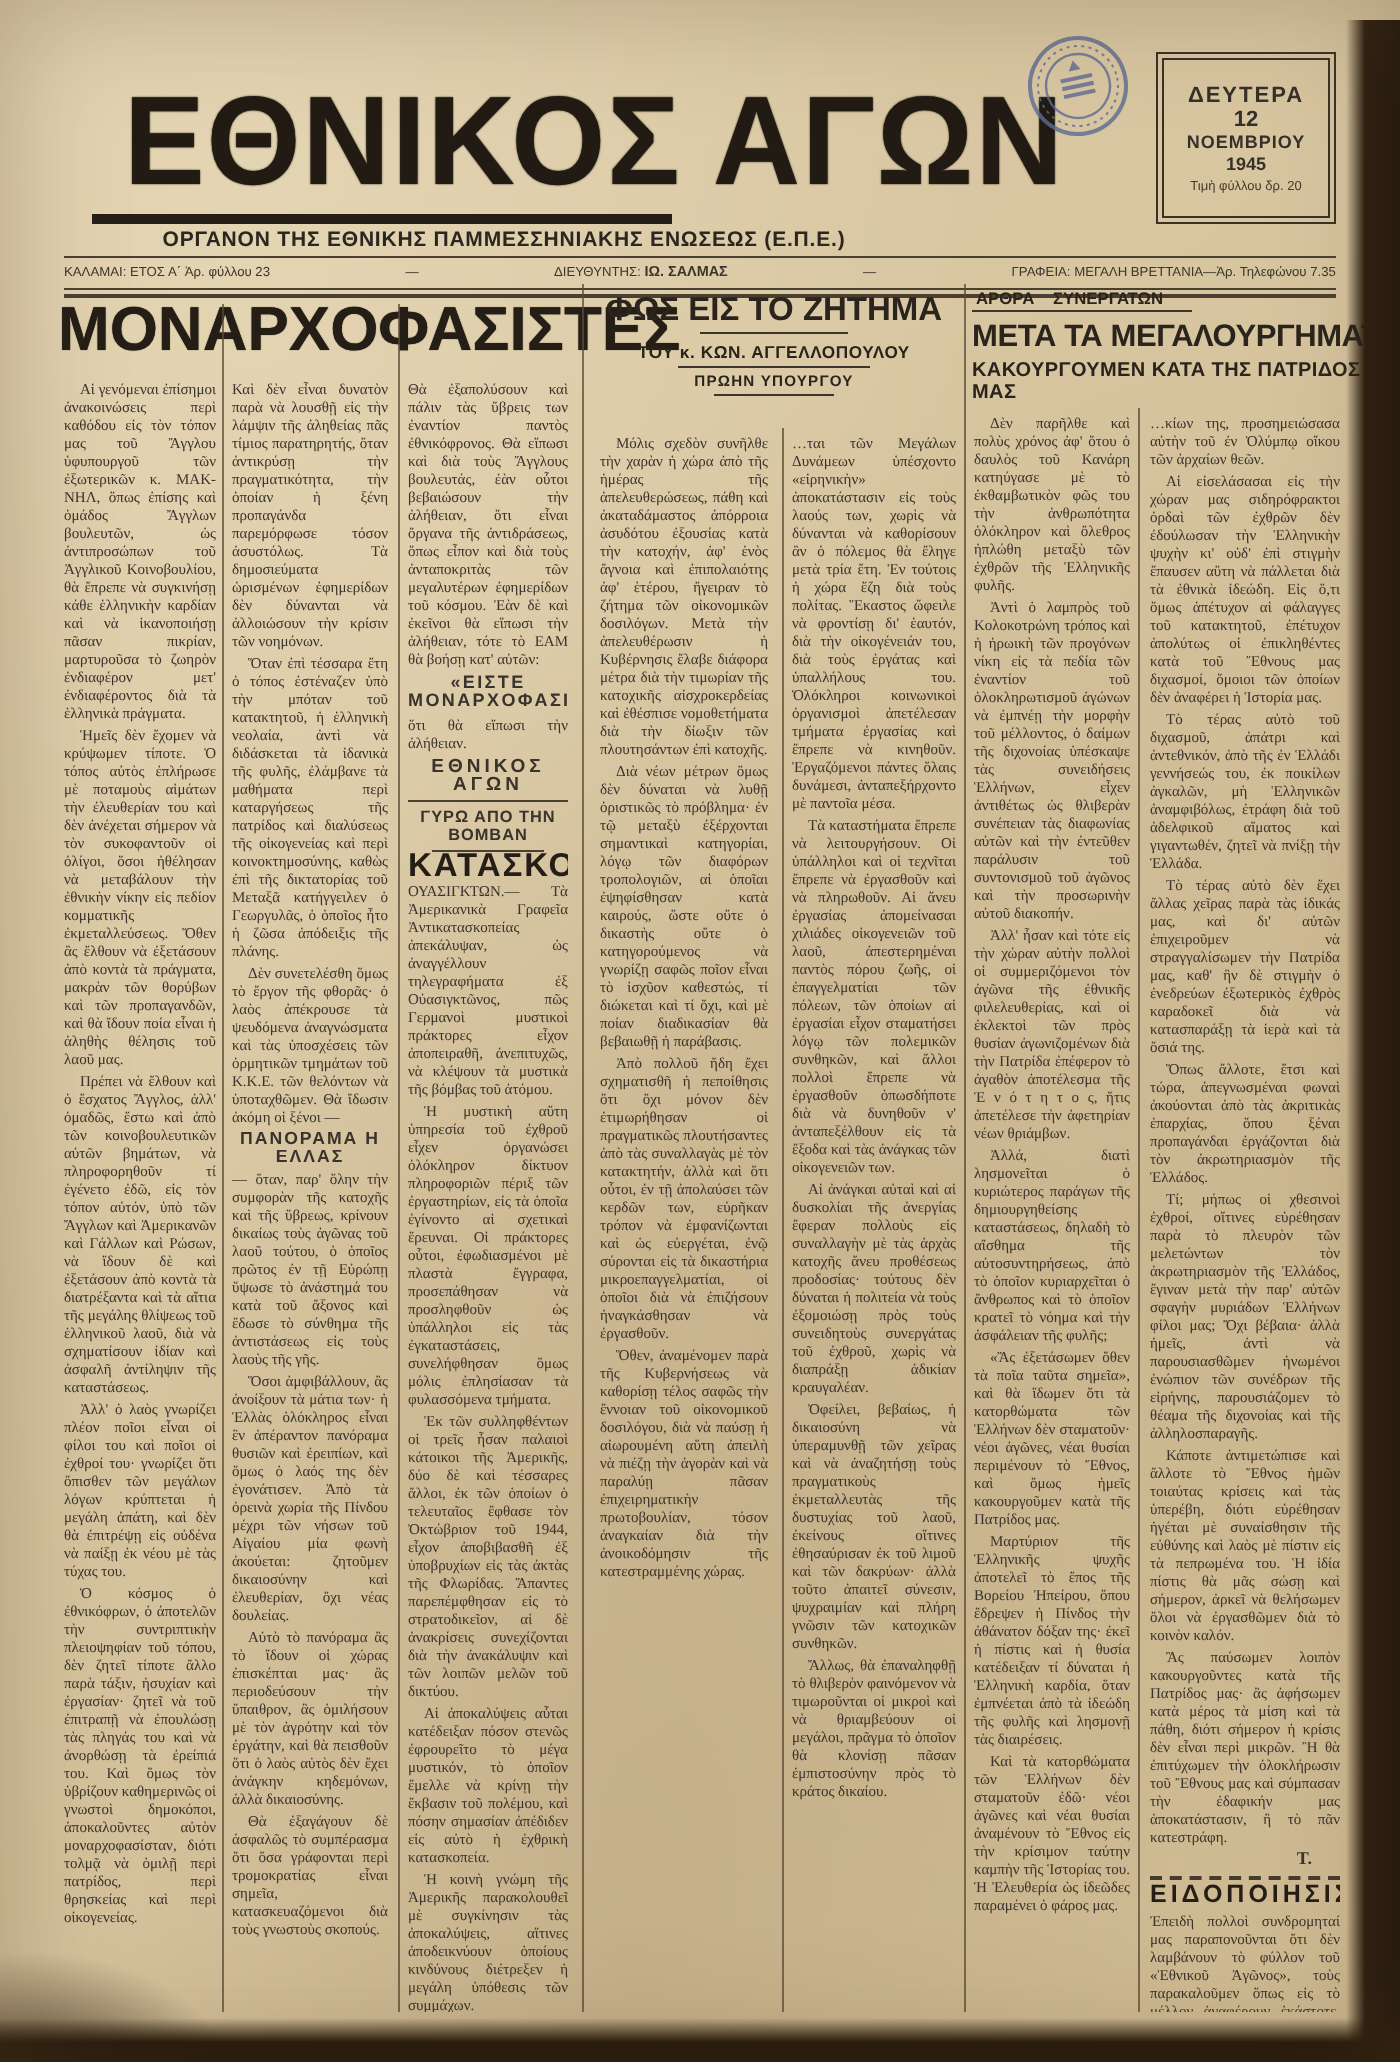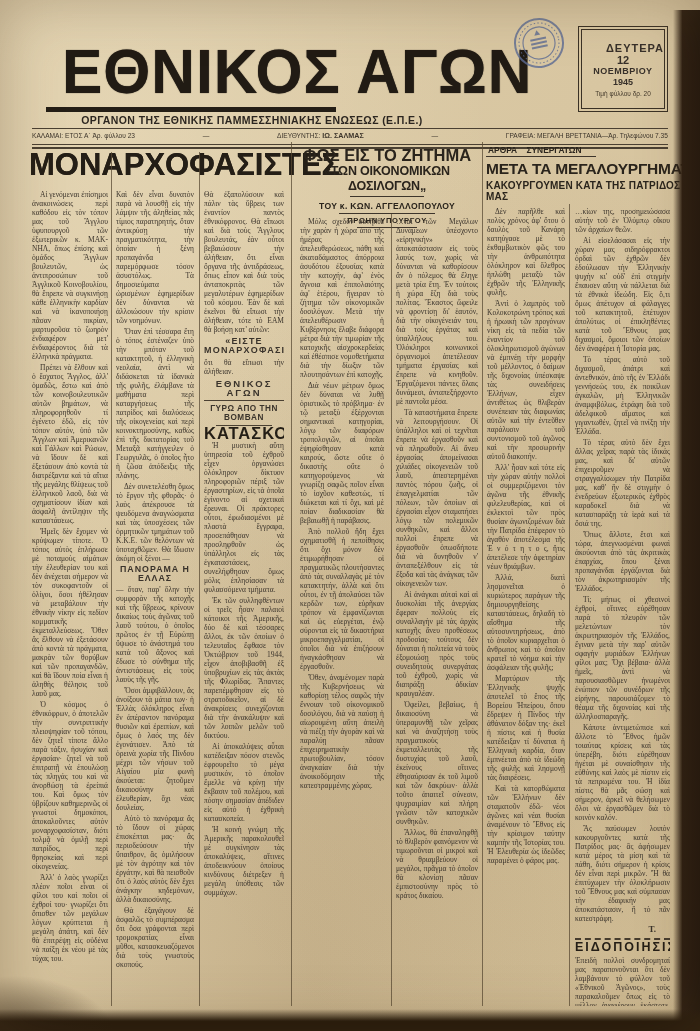--- a/index.html
+++ b/index.html
@@ -28,21 +28,21 @@
       letter-spacing:1px;color:#211b14;transform:scaleX(.96);transform-origin:left;
       text-shadow:0 0 1px #211b14;white-space:nowrap;}
   .mast-rule{left:46px;top:107px;width:290px;height:5px;background:#241e16;}
   .mast-sub{left:32px;top:114px;width:440px;text-align:center;font-size:10.5px;
       font-weight:700;letter-spacing:.4px;color:#2c2620;}
   .stamp{left:512px;top:16px;}
   .datebox{left:578px;top:26px;width:88px;height:84px;border:1px solid #3a3125;
       box-shadow:inset 0 0 0 2px rgba(0,0,0,0), 0 0 0 0;}
   .datebox .inner{position:absolute;inset:2px;border:1px solid #3a3125;
       display:flex;flex-direction:column;justify-content:center;text-align:center;}
-  .datebox .d1{font-size:11px;font-weight:900;letter-spacing:1px;text-align:right;}
+  .datebox .d1{font-size:11px;font-weight:900;letter-spacing:1px;}
   .datebox .d2{font-size:11px;font-weight:900;}
   .datebox .d3{font-size:9px;font-weight:900;letter-spacing:.5px;}
   .datebox .d4{font-size:9px;font-weight:700;margin-top:1px;}
   .datebox .d5{font-size:6.5px;margin-top:3px;color:#443a2c;}
 
   .hair{background:#4a4032;height:1px;left:32px;width:636px;}
   .infoline{left:32px;top:131px;width:636px;display:flex;align-items:baseline;
       justify-content:space-between;font-size:6.6px;color:#3d352b;white-space:nowrap;}
   .infoline b{font-size:7.2px;}
 
@@ -129,21 +129,20 @@
     <span>—</span>
     <span>ΓΡΑΦΕΙΑ: ΜΕΓΑΛΗ ΒΡΕΤΤΑΝΙΑ—Ἀρ. Τηλεφώνου 7.35</span>
   </div>
   <div class="abs hair" style="top:144px"></div>
   <div class="abs hair" style="top:147px;height:2px"></div>
 
   <div class="abs sans hl-left">ΜΟΝΑΡΧΟΦΑΣΙΣΤΕΣ</div>
 
   <div class="abs sans mid-head">
     <div class="h1">ΦΩΣ ΕΙΣ ΤΟ ΖΗΤΗΜΑ</div>
-    <div class="h2">«ΤΩΝ ΟΙΚΟΝΟΜΙΚΩΝ ΔΟΣΙΛΟΓΩΝ„</div>
     <div class="rule-sm"></div>
     <div class="by">ΤΟΥ κ. ΚΩΝ. ΑΓΓΕΛΛΟΠΟΥΛΟΥ</div>
     <div class="rule-sm" style="width:96px"></div>
     <div class="by2">ΠΡΩΗΝ ΥΠΟΥΡΓΟΥ</div>
     <div class="rule-sm" style="width:60px"></div>
   </div>
 
   <div class="abs sans right-head">
     <span class="kick">ΑΡΘΡΑ ΣΥΝΕΡΓΑΤΩΝ</span>
     <div class="h1">ΜΕΤΑ ΤΑ ΜΕΓΑΛΟΥΡΓΗΜΑΤΑ</div>
@@ -152,46 +151,47 @@
 
   <div class="vrule" style="left:111px;top:152px;height:854px"></div>
   <div class="vrule" style="left:199px;top:152px;height:854px"></div>
   <div class="vrule" style="left:291px;top:142px;height:864px"></div>
   <div class="vrule" style="left:391px;top:214px;height:792px"></div>
   <div class="vrule" style="left:482px;top:142px;height:864px"></div>
   <div class="vrule" style="left:569px;top:204px;height:802px"></div>
 
   <div class="col" style="left:32px;top:190px;width:76px;height:816px">
     <p>Αἱ γενόμεναι ἐπίσημοι ἀνακοινώσεις περὶ καθόδου εἰς τὸν τόπον μας τοῦ Ἄγγλου ὑφυπουργοῦ τῶν ἐξωτερικῶν κ. ΜΑΚ-ΝΗΛ, ὅπως ἐπίσης καὶ ὁμάδος Ἄγγλων βουλευτῶν, ὡς ἀντιπροσώπων τοῦ Ἀγγλικοῦ Κοινοβουλίου, θὰ ἔπρεπε νὰ συγκινήσῃ κάθε ἑλληνικὴν καρδίαν καὶ νὰ ἱκανοποιήσῃ πᾶσαν πικρίαν, μαρτυροῦσα τὸ ζωηρὸν ἐνδιαφέρον μετ' ἐνδιαφέροντος διὰ τὰ ἑλληνικὰ πράγματα.</p>
+    <p>Ἡμεῖς δὲν ἔχομεν νὰ κρύψωμεν τίποτε. Ὁ τόπος αὐτὸς ἐπλήρωσε μὲ ποταμοὺς αἱμάτων τὴν ἐλευθερίαν του καὶ δὲν ἀνέχεται σήμερον νὰ τὸν συκοφαντοῦν οἱ ὀλίγοι, ὅσοι ἠθέλησαν νὰ μεταβάλουν τὴν ἐθνικὴν νίκην εἰς πεδίον κομματικῆς ἐκμεταλλεύσεως. Ὅθεν ἂς ἔλθουν νὰ ἐξετάσουν ἀπὸ κοντὰ τὰ πράγματα, μακρὰν τῶν θορύβων καὶ τῶν προπαγανδῶν, καὶ θὰ ἴδουν ποία εἶναι ἡ ἀληθὴς θέλησις τοῦ λαοῦ μας.</p>
     <p>Πρέπει νὰ ἔλθουν καὶ ὁ ἔσχατος Ἄγγλος, ἀλλ' ὁμαδῶς, ἔστω καὶ ἀπὸ τῶν κοινοβουλευτικῶν αὐτῶν βημάτων, νὰ πληροφορηθοῦν τί ἐγένετο ἐδῶ, εἰς τὸν τόπον αὐτόν, ὑπὸ τῶν Ἄγγλων καὶ Ἀμερικανῶν καὶ Γάλλων καὶ Ρώσων, νὰ ἴδουν δὲ καὶ ἐξετάσουν ἀπὸ κοντὰ τὰ διατρέξαντα καὶ τὰ αἴτια τῆς μεγάλης θλίψεως τοῦ ἑλληνικοῦ λαοῦ, διὰ νὰ σχηματίσουν ἰδίαν καὶ ἀσφαλῆ ἀντίληψιν τῆς καταστάσεως.</p>
-    <p>Ἡμεῖς δὲν ἔχομεν νὰ κρύψωμεν τίποτε. Ὁ τόπος αὐτὸς ἐπλήρωσε μὲ ποταμοὺς αἱμάτων τὴν ἐλευθερίαν του καὶ δὲν ἀνέχεται σήμερον νὰ τὸν συκοφαντοῦν οἱ ὀλίγοι, ὅσοι ἠθέλησαν νὰ μεταβάλουν τὴν ἐθνικὴν νίκην εἰς πεδίον κομματικῆς ἐκμεταλλεύσεως. Ὅθεν ἂς ἔλθουν νὰ ἐξετάσουν ἀπὸ κοντὰ τὰ πράγματα, μακρὰν τῶν θορύβων καὶ τῶν προπαγανδῶν, καὶ θὰ ἴδουν ποία εἶναι ἡ ἀληθὴς θέλησις τοῦ λαοῦ μας.</p>
+    <p>Ἀλλ' ὁ λαὸς γνωρίζει πλέον ποῖοι εἶναι οἱ φίλοι του καὶ ποῖοι οἱ ἐχθροί του· γνωρίζει ὅτι ὄπισθεν τῶν μεγάλων λόγων κρύπτεται ἡ μεγάλη ἀπάτη, καὶ δὲν θὰ ἐπιτρέψῃ εἰς οὐδένα νὰ παίξῃ ἐκ νέου μὲ τὰς τύχας του.</p>
     <p>Ὁ κόσμος ὁ ἐθνικόφρων, ὁ ἀποτελῶν τὴν συντριπτικὴν πλειοψηφίαν τοῦ τόπου, δὲν ζητεῖ τίποτε ἄλλο παρὰ τάξιν, ἡσυχίαν καὶ ἐργασίαν· ζητεῖ νὰ τοῦ ἐπιτραπῇ νὰ ἐπουλώσῃ τὰς πληγάς του καὶ νὰ ἀνορθώσῃ τὰ ἐρείπιά του. Καὶ ὅμως τὸν ὑβρίζουν καθημερινῶς οἱ γνωστοὶ δημοκόποι, ἀποκαλοῦντες αὐτὸν μοναρχοφασίσταν, διότι τολμᾷ νὰ ὁμιλῇ περὶ πατρίδος, περὶ θρησκείας καὶ περὶ οἰκογενείας.</p>
-    <p>Ἀλλ' ὁ λαὸς γνωρίζει πλέον ποῖοι εἶναι οἱ φίλοι του καὶ ποῖοι οἱ ἐχθροί του· γνωρίζει ὅτι ὄπισθεν τῶν μεγάλων λόγων κρύπτεται ἡ μεγάλη ἀπάτη, καὶ δὲν θὰ ἐπιτρέψῃ εἰς οὐδένα νὰ παίξῃ ἐκ νέου μὲ τὰς τύχας του.</p>
   </div>
 
   <div class="col" style="left:116px;top:190px;width:78px;height:816px">
     <p class="noind">Καὶ δὲν εἶναι δυνατὸν παρὰ νὰ λουσθῇ εἰς τὴν λάμψιν τῆς ἀληθείας πᾶς τίμιος παρατηρητής, ὅταν ἀντικρύσῃ τὴν πραγματικότητα, τὴν ὁποίαν ἡ ξένη προπαγάνδα παρεμόρφωσε τόσον ἀσυστόλως. Τὰ δημοσιεύματα ὡρισμένων ἐφημερίδων δὲν δύνανται νὰ ἀλλοιώσουν τὴν κρίσιν τῶν νοημόνων.</p>
     <p>Ὅταν ἐπὶ τέσσαρα ἔτη ὁ τόπος ἐστέναζεν ὑπὸ τὴν μπόταν τοῦ κατακτητοῦ, ἡ ἑλληνικὴ νεολαία, ἀντὶ νὰ διδάσκεται τὰ ἰδανικὰ τῆς φυλῆς, ἐλάμβανε τὰ μαθήματα περὶ καταργήσεως τῆς πατρίδος καὶ διαλύσεως τῆς οἰκογενείας καὶ περὶ κοινοκτημοσύνης, καθὼς ἐπὶ τῆς δικτατορίας τοῦ Μεταξᾶ κατήγγειλεν ὁ Γεωργυλᾶς, ὁ ὁποῖος ἦτο ἡ ζῶσα ἀπόδειξις τῆς πλάνης.</p>
     <p>Δὲν συνετελέσθη ὅμως τὸ ἔργον τῆς φθορᾶς· ὁ λαὸς ἀπέκρουσε τὰ ψευδόμενα ἀναγνώσματα καὶ τὰς ὑποσχέσεις τῶν ὁρμητικῶν τμημάτων τοῦ Κ.Κ.Ε. τῶν θελόντων νὰ ὑποταχθῶμεν. Θὰ ἴδωσιν ἀκόμη οἱ ξένοι —</p>
     <div class="inhead">ΠΑΝΟΡΑΜΑ Η ΕΛΛΑΣ</div>
     <p class="noind">— ὅταν, παρ' ὅλην τὴν συμφορὰν τῆς κατοχῆς καὶ τῆς ὕβρεως, κρίνουν δικαίως τοὺς ἀγῶνας τοῦ λαοῦ τούτου, ὁ ὁποῖος πρῶτος ἐν τῇ Εὐρώπῃ ὕψωσε τὸ ἀνάστημά του κατὰ τοῦ ἄξονος καὶ ἔδωσε τὸ σύνθημα τῆς ἀντιστάσεως εἰς τοὺς λαοὺς τῆς γῆς.</p>
     <p>Ὅσοι ἀμφιβάλλουν, ἂς ἀνοίξουν τὰ μάτια των· ἡ Ἑλλὰς ὁλόκληρος εἶναι ἓν ἀπέραντον πανόραμα θυσιῶν καὶ ἐρειπίων, καὶ ὅμως ὁ λαός της δὲν ἐγονάτισεν. Ἀπὸ τὰ ὀρεινὰ χωρία τῆς Πίνδου μέχρι τῶν νήσων τοῦ Αἰγαίου μία φωνὴ ἀκούεται: ζητοῦμεν δικαιοσύνην καὶ ἐλευθερίαν, ὄχι νέας δουλείας.</p>
     <p>Αὐτὸ τὸ πανόραμα ἂς τὸ ἴδουν οἱ χώρας ἐπισκέπται μας· ἂς περιοδεύσουν τὴν ὕπαιθρον, ἂς ὁμιλήσουν μὲ τὸν ἀγρότην καὶ τὸν ἐργάτην, καὶ θὰ πεισθοῦν ὅτι ὁ λαὸς αὐτὸς δὲν ἔχει ἀνάγκην κηδεμόνων, ἀλλὰ δικαιοσύνης.</p>
-    <p>Θὰ ἐξαγάγουν δὲ ἀσφαλῶς τὸ συμπέρασμα ὅτι ὅσα γράφονται περὶ τρομοκρατίας εἶναι μῦθοι, κατασκευαζόμενοι διὰ τοὺς γνωστοὺς σκοπούς.</p>
+    <p>Θὰ ἐξαγάγουν δὲ ἀσφαλῶς τὸ συμπέρασμα ὅτι ὅσα γράφονται περὶ τρομοκρατίας εἶναι σημεῖα, κατασκευαζόμενοι διὰ τοὺς γνωστοὺς σκοπούς.</p>
   </div>
 
   <div class="col" style="left:204px;top:190px;width:80px;height:816px">
     <p class="noind">Θὰ ἐξαπολύσουν καὶ πάλιν τὰς ὕβρεις των ἐναντίον παντὸς ἐθνικόφρονος. Θὰ εἴπωσι καὶ διὰ τοὺς Ἄγγλους βουλευτάς, ἐὰν οὗτοι βεβαιώσουν τὴν ἀλήθειαν, ὅτι εἶναι ὄργανα τῆς ἀντιδράσεως, ὅπως εἶπον καὶ διὰ τοὺς ἀνταποκριτὰς τῶν μεγαλυτέρων ἐφημερίδων τοῦ κόσμου. Ἐὰν δὲ καὶ ἐκεῖνοι θὰ εἴπωσι τὴν ἀλήθειαν, τότε τὸ ΕΑΜ θὰ βοήσῃ κατ' αὐτῶν:</p>
     <div class="shout">«ΕΙΣΤΕ ΜΟΝΑΡΧΟΦΑΣΙΣΤΕΣ»</div>
     <p class="noind">ὅτι θὰ εἴπωσι τὴν ἀλήθειαν.</p>
     <div class="sig">ΕΘΝΙΚΟΣ ΑΓΩΝ</div>
     <div class="subrule"></div>
     <div class="kick2">ΓΥΡΩ ΑΠΟ ΤΗΝ ΒΟΜΒΑΝ</div>
     <div class="subrule" style="width:70%;margin-left:auto;margin-right:auto"></div>
     <div class="spyhead">ΚΑΤΑΣΚΟΠΕΙΑ</div>
+    <p class="noind">ΟΥΑΣΙΓΚΤΩΝ.— Τὰ Ἀμερικανικὰ Γραφεῖα Ἀντικατασκοπείας ἀπεκάλυψαν, ὡς ἀναγγέλλουν τηλεγραφήματα ἐξ Οὐασιγκτῶνος, πῶς Γερμανοὶ μυστικοὶ πράκτορες εἶχον ἀποπειραθῆ, ἀνεπιτυχῶς, νὰ κλέψουν τὰ μυστικὰ τῆς βόμβας τοῦ ἀτόμου.</p>
     <p>Ἡ μυστικὴ αὕτη ὑπηρεσία τοῦ ἐχθροῦ εἶχεν ὀργανώσει ὁλόκληρον δίκτυον πληροφοριῶν πέριξ τῶν ἐργαστηρίων, εἰς τὰ ὁποῖα ἐγίνοντο αἱ σχετικαὶ ἔρευναι. Οἱ πράκτορες οὗτοι, ἐφωδιασμένοι μὲ πλαστὰ ἔγγραφα, προσεπάθησαν νὰ προσληφθοῦν ὡς ὑπάλληλοι εἰς τὰς ἐγκαταστάσεις, συνελήφθησαν ὅμως μόλις ἐπλησίασαν τὰ φυλασσόμενα τμήματα.</p>
     <p>Ἐκ τῶν συλληφθέντων οἱ τρεῖς ἦσαν παλαιοὶ κάτοικοι τῆς Ἀμερικῆς, δύο δὲ καὶ τέσσαρες ἄλλοι, ἐκ τῶν ὁποίων ὁ τελευταῖος ἔφθασε τὸν Ὀκτώβριον τοῦ 1944, εἶχον ἀποβιβασθῆ ἐξ ὑποβρυχίων εἰς τὰς ἀκτὰς τῆς Φλωρίδας. Ἅπαντες παρεπέμφθησαν εἰς τὸ στρατοδικεῖον, αἱ δὲ ἀνακρίσεις συνεχίζονται διὰ τὴν ἀνακάλυψιν καὶ τῶν λοιπῶν μελῶν τοῦ δικτύου.</p>
     <p>Αἱ ἀποκαλύψεις αὗται κατέδειξαν πόσον στενῶς ἐφρουρεῖτο τὸ μέγα μυστικόν, τὸ ὁποῖον ἔμελλε νὰ κρίνῃ τὴν ἔκβασιν τοῦ πολέμου, καὶ πόσην σημασίαν ἀπέδιδεν εἰς αὐτὸ ἡ ἐχθρικὴ κατασκοπεία.</p>
     <p>Ἡ κοινὴ γνώμη τῆς Ἀμερικῆς παρακολουθεῖ μὲ συγκίνησιν τὰς ἀποκαλύψεις, αἵτινες ἀποδεικνύουν ὁποίους κινδύνους διέτρεξεν ἡ μεγάλη ὑπόθεσις τῶν συμμάχων.</p>
   </div>
 
   <div class="col" style="left:300px;top:217px;width:84px;height:789px">
     <p>Μόλις σχεδὸν συνῆλθε τὴν χαρὰν ἡ χώρα ἀπὸ τῆς ἡμέρας τῆς ἀπελευθερώσεως, πάθη καὶ ἀκαταδάμαστος ἀπόρροια ἀσυδότου ἐξουσίας κατὰ τὴν κατοχήν, ἀφ' ἑνὸς ἄγνοια καὶ ἐπιπολαιότης ἀφ' ἑτέρου, ἤγειραν τὸ ζήτημα τῶν οἰκονομικῶν δοσιλόγων. Μετὰ τὴν ἀπελευθέρωσιν ἡ Κυβέρνησις ἔλαβε διάφορα μέτρα διὰ τὴν τιμωρίαν τῆς κατοχικῆς αἰσχροκερδείας καὶ ἐθέσπισε νομοθετήματα διὰ τὴν δίωξιν τῶν πλουτησάντων ἐπὶ κατοχῆς.</p>
     <p>Διὰ νέων μέτρων ὅμως δὲν δύναται νὰ λυθῇ ὁριστικῶς τὸ πρόβλημα· ἐν τῷ μεταξὺ ἐξέρχονται σημαντικαὶ κατηγορίαι, λόγῳ τῶν διαφόρων τροπολογιῶν, αἱ ὁποῖαι ἐψηφίσθησαν κατὰ καιρούς, ὥστε οὔτε ὁ δικαστὴς οὔτε ὁ κατηγορούμενος νὰ γνωρίζῃ σαφῶς ποῖον εἶναι τὸ ἰσχῦον καθεστώς, τί διώκεται καὶ τί ὄχι, καὶ μὲ ποίαν διαδικασίαν θὰ βεβαιωθῇ ἡ παράβασις.</p>
     <p>Ἀπὸ πολλοῦ ἤδη ἔχει σχηματισθῆ ἡ πεποίθησις ὅτι ὄχι μόνον δὲν ἐτιμωρήθησαν οἱ πραγματικῶς πλουτήσαντες ἀπὸ τὰς συναλλαγὰς μὲ τὸν κατακτητήν, ἀλλὰ καὶ ὅτι οὗτοι, ἐν τῇ ἀπολαύσει τῶν κερδῶν των, εὑρῆκαν τρόπον νὰ ἐμφανίζωνται καὶ ὡς εὐεργέται, ἐνῷ σύρονται εἰς τὰ δικαστήρια μικροεπαγγελματίαι, οἱ ὁποῖοι διὰ νὰ ἐπιζήσουν ἠναγκάσθησαν νὰ ἐργασθοῦν.</p>
@@ -204,20 +204,21 @@
     <p>Αἱ ἀνάγκαι αὐταὶ καὶ αἱ δυσκολίαι τῆς ἀνεργίας ἔφεραν πολλοὺς εἰς συναλλαγὴν μὲ τὰς ἀρχὰς κατοχῆς ἄνευ προθέσεως προδοσίας· τούτους δὲν δύναται ἡ πολιτεία νὰ τοὺς ἐξομοιώσῃ πρὸς τοὺς συνειδητοὺς συνεργάτας τοῦ ἐχθροῦ, χωρὶς νὰ διαπράξῃ ἀδικίαν κραυγαλέαν.</p>
     <p>Ὀφείλει, βεβαίως, ἡ δικαιοσύνη νὰ ὑπεραμυνθῇ τῶν χεῖρας καὶ νὰ ἀναζητήσῃ τοὺς πραγματικοὺς ἐκμεταλλευτὰς τῆς δυστυχίας τοῦ λαοῦ, ἐκείνους οἵτινες ἐθησαύρισαν ἐκ τοῦ λιμοῦ καὶ τῶν δακρύων· ἀλλὰ τοῦτο ἀπαιτεῖ σύνεσιν, ψυχραιμίαν καὶ πλήρη γνῶσιν τῶν κατοχικῶν συνθηκῶν.</p>
     <p>Ἄλλως, θὰ ἐπαναληφθῇ τὸ θλιβερὸν φαινόμενον νὰ τιμωροῦνται οἱ μικροὶ καὶ νὰ θριαμβεύουν οἱ μεγάλοι, πρᾶγμα τὸ ὁποῖον θὰ κλονίσῃ πᾶσαν ἐμπιστοσύνην πρὸς τὸ κράτος δικαίου.</p>
   </div>
 
   <div class="col" style="left:487px;top:207px;width:78px;height:799px">
     <p>Δὲν παρῆλθε καὶ πολὺς χρόνος ἀφ' ὅτου ὁ δαυλὸς τοῦ Κανάρη κατηύγασε μὲ τὸ ἐκθαμβωτικὸν φῶς του τὴν ἀνθρωπότητα ὁλόκληρον καὶ ὄλεθρος ἠπλώθη μεταξὺ τῶν ἐχθρῶν τῆς Ἑλληνικῆς φυλῆς.</p>
     <p>Ἀντὶ ὁ λαμπρὸς τοῦ Κολοκοτρώνη τρόπος καὶ ἡ ἡρωικὴ τῶν προγόνων νίκη εἰς τὰ πεδία τῶν ἐναντίον τοῦ ὁλοκληρωτισμοῦ ἀγώνων νὰ ἐμπνέῃ τὴν μορφὴν τοῦ μέλλοντος, ὁ δαίμων τῆς διχονοίας ὑπέσκαψε τὰς συνειδήσεις Ἑλλήνων, εἶχεν ἀντιθέτως ὡς θλιβερὰν συνέπειαν τὰς διαφωνίας αὐτῶν καὶ τὴν ἐντεῦθεν παράλυσιν τοῦ συντονισμοῦ τοῦ ἀγῶνος καὶ τὴν προσωρινὴν αὐτοῦ διακοπήν.</p>
     <p>Ἀλλ' ἦσαν καὶ τότε εἰς τὴν χώραν αὐτὴν πολλοὶ οἱ συμμεριζόμενοι τὸν ἀγῶνα τῆς ἐθνικῆς φιλελευθερίας, καὶ οἱ ἐκλεκτοὶ τῶν πρὸς θυσίαν ἀγωνιζομένων διὰ τὴν Πατρίδα ἐπέφερον τὸ ἀγαθὸν ἀποτέλεσμα τῆς Ἑ ν ό τ η τ ο ς, ἥτις ἀπετέλεσε τὴν ἀφετηρίαν νέων θριάμβων.</p>
     <p>Ἀλλά, διατὶ λησμονεῖται ὁ κυριώτερος παράγων τῆς δημιουργηθείσης καταστάσεως, δηλαδὴ τὸ αἴσθημα τῆς αὐτοσυντηρήσεως, ἀπὸ τὸ ὁποῖον κυριαρχεῖται ὁ ἄνθρωπος καὶ τὸ ὁποῖον κρατεῖ τὸ νόημα καὶ τὴν ἀσφάλειαν τῆς φυλῆς;</p>
+    <p>«Ἂς ἐξετάσωμεν ὅθεν τὰ ποῖα ταῦτα σημεῖα», καὶ θὰ ἴδωμεν ὅτι τὰ κατορθώματα τῶν Ἑλλήνων δὲν σταματοῦν· νέοι ἀγῶνες, νέαι θυσίαι περιμένουν τὸ Ἔθνος, καὶ ὅμως ἡμεῖς κακουργοῦμεν κατὰ τῆς Πατρίδος μας.</p>
     <p>Μαρτύριον τῆς Ἑλληνικῆς ψυχῆς ἀποτελεῖ τὸ ἔπος τῆς Βορείου Ἠπείρου, ὅπου ἔδρεψεν ἡ Πίνδος τὴν ἀθάνατον δόξαν της· ἐκεῖ ἡ πίστις καὶ ἡ θυσία κατέδειξαν τί δύναται ἡ Ἑλληνικὴ καρδία, ὅταν ἐμπνέεται ἀπὸ τὰ ἰδεώδη τῆς φυλῆς καὶ λησμονῇ τὰς διαιρέσεις.</p>
     <p>Καὶ τὰ κατορθώματα τῶν Ἑλλήνων δὲν σταματοῦν ἐδῶ· νέοι ἀγῶνες καὶ νέαι θυσίαι ἀναμένουν τὸ Ἔθνος εἰς τὴν κρίσιμον ταύτην καμπὴν τῆς Ἱστορίας του. Ἡ Ἐλευθερία ὡς ἰδεῶδες παραμένει ὁ φάρος μας.</p>
   </div>
 
   <div class="col" style="left:575px;top:207px;width:95px;height:799px">
     <p class="noind">…κίων της, προσημειώσασα αὐτὴν τοῦ ἐν Ὀλύμπῳ οἴκου τῶν ἀρχαίων θεῶν.</p>
     <p>Αἱ εἰσελάσασαι εἰς τὴν χώραν μας σιδηρόφρακτοι ὀρδαὶ τῶν ἐχθρῶν δὲν ἐδούλωσαν τὴν Ἑλληνικὴν ψυχὴν κι' οὐδ' ἐπὶ στιγμὴν ἔπαυσεν αὕτη νὰ πάλλεται διὰ τὰ ἐθνικὰ ἰδεώδη. Εἰς ὅ,τι ὅμως ἀπέτυχον αἱ φάλαγγες τοῦ κατακτητοῦ, ἐπέτυχον ἀπολύτως οἱ ἐπικληθέντες κατὰ τοῦ Ἔθνους μας διχασμοί, ὅμοιοι τῶν ὁποίων δὲν ἀναφέρει ἡ Ἱστορία μας.</p>
     <p>Τὸ τέρας αὐτὸ τοῦ διχασμοῦ, ἀπάτρι καὶ ἀντεθνικόν, ἀπὸ τῆς ἐν Ἑλλάδι γεννήσεώς του, ἐκ ποικίλων ἀγκαλῶν, μὴ Ἑλληνικῶν ἀναμφιβόλως, ἐτράφη διὰ τοῦ ἀδελφικοῦ αἵματος καὶ γιγαντωθέν, ζητεῖ νὰ πνίξῃ τὴν Ἑλλάδα.</p>
     <p>Τὸ τέρας αὐτὸ δὲν ἔχει ἄλλας χεῖρας παρὰ τὰς ἰδικάς μας, καὶ δι' αὐτῶν ἐπιχειροῦμεν νὰ στραγγαλίσωμεν τὴν Πατρίδα μας, καθ' ἣν δὲ στιγμὴν ὁ ἐνεδρεύων ἐξωτερικὸς ἐχθρὸς καραδοκεῖ διὰ νὰ κατασπαράξῃ τὰ ἱερὰ καὶ τὰ ὅσιά της.</p>
     <p>Ὅπως ἄλλοτε, ἔτσι καὶ τώρα, ἀπεγνωσμέναι φωναὶ ἀκούονται ἀπὸ τὰς ἀκριτικὰς ἐπαρχίας, ὅπου ξέναι προπαγάνδαι ἐργάζονται διὰ τὸν ἀκρωτηριασμὸν τῆς Ἑλλάδος.</p>

